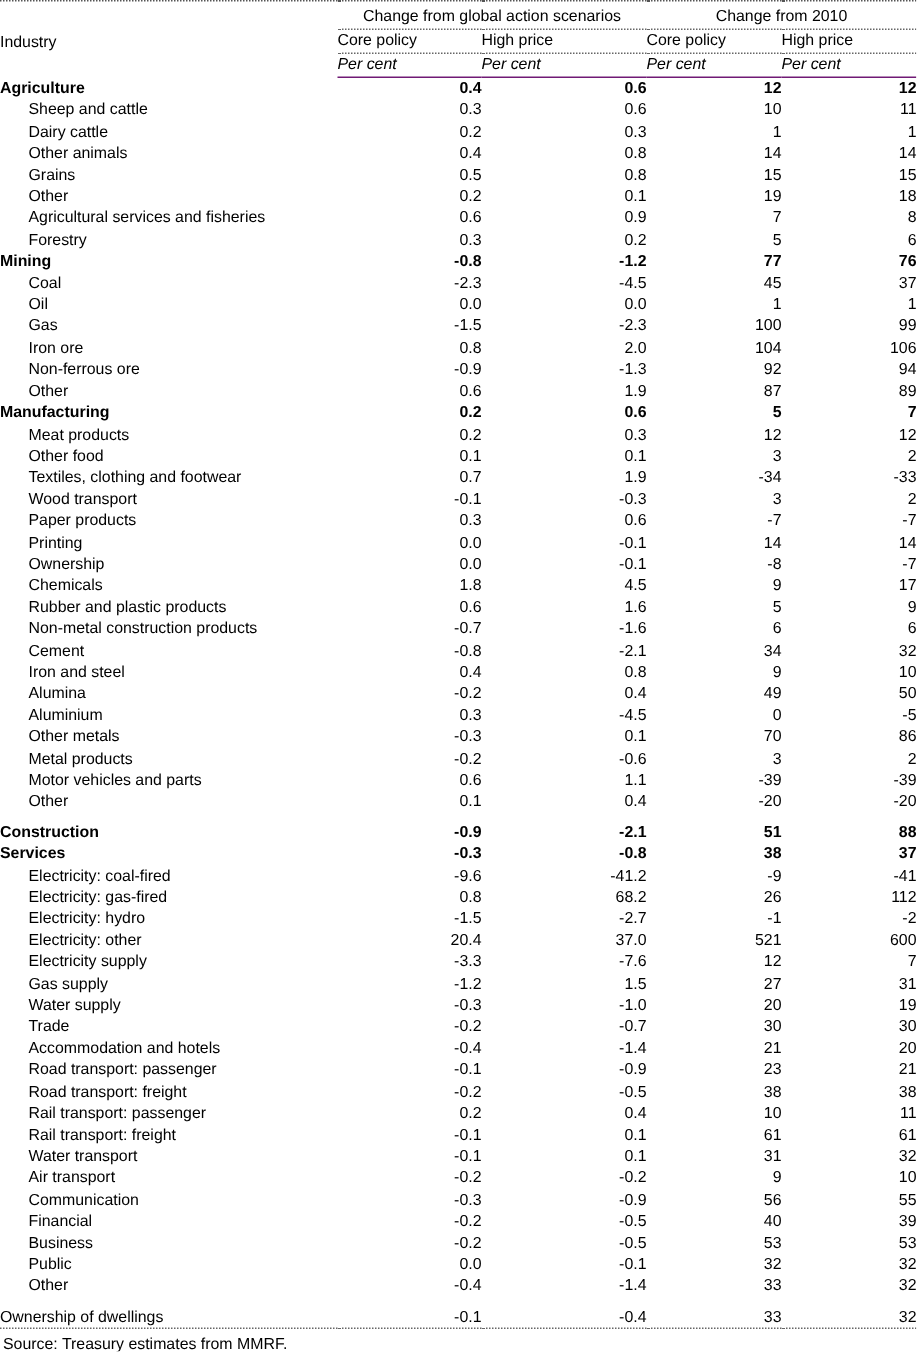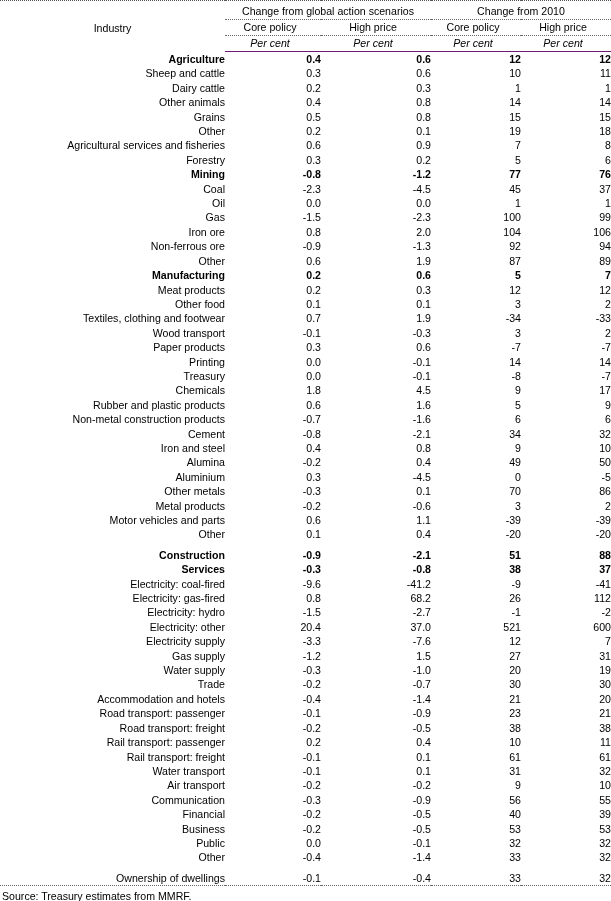--- a/index.html
+++ b/index.html
@@ -54,42 +54,42 @@
   .solidline {
     border-bottom: 1px solid #701a75;
     font-style: italic;
   }
 
   
   tr.hdr td {
     height: 14px;
     font-size: 10.6px;
     line-height: 13px;
-    text-align: center;
+    text-align: left;
     padding-right: 6px;
     padding-bottom: 1px;
   }
   td.span-head {
     text-align: center !important;
     padding-right: 0 !important;
   }
   td.head-right {
     text-align: right;
   }
   td.ind-head {
     text-align: left;
     padding-left: 6px;
     padding-right: 0 !important;
   }
   td.ind-blank { padding: 0; }
 
   
   tr.row td { height: 14.4px; }
   td.ind {
-    text-align: right;
+    text-align: left;
     padding-left: 6px;
     font-size: 10.6px;
   }
   td.ind.sub { padding-left: 19px; }
   td.num {
     text-align: right;
     padding-right: 6px;
     font-size: 10.6px;
     font-variant-numeric: tabular-nums;
   }
@@ -296,21 +296,21 @@
           <td class="num">-7</td>
         </tr>
         <tr class="row">
           <td class="ind sub">Printing</td>
           <td class="num">0.0</td>
           <td class="num">-0.1</td>
           <td class="num">14</td>
           <td class="num">14</td>
         </tr>
         <tr class="row">
-          <td class="ind sub">Treasury</td>
+          <td class="ind sub">Ownership</td>
           <td class="num">0.0</td>
           <td class="num">-0.1</td>
           <td class="num">-8</td>
           <td class="num">-7</td>
         </tr>
         <tr class="row">
           <td class="ind sub">Chemicals</td>
           <td class="num">1.8</td>
           <td class="num">4.5</td>
           <td class="num">9</td>

